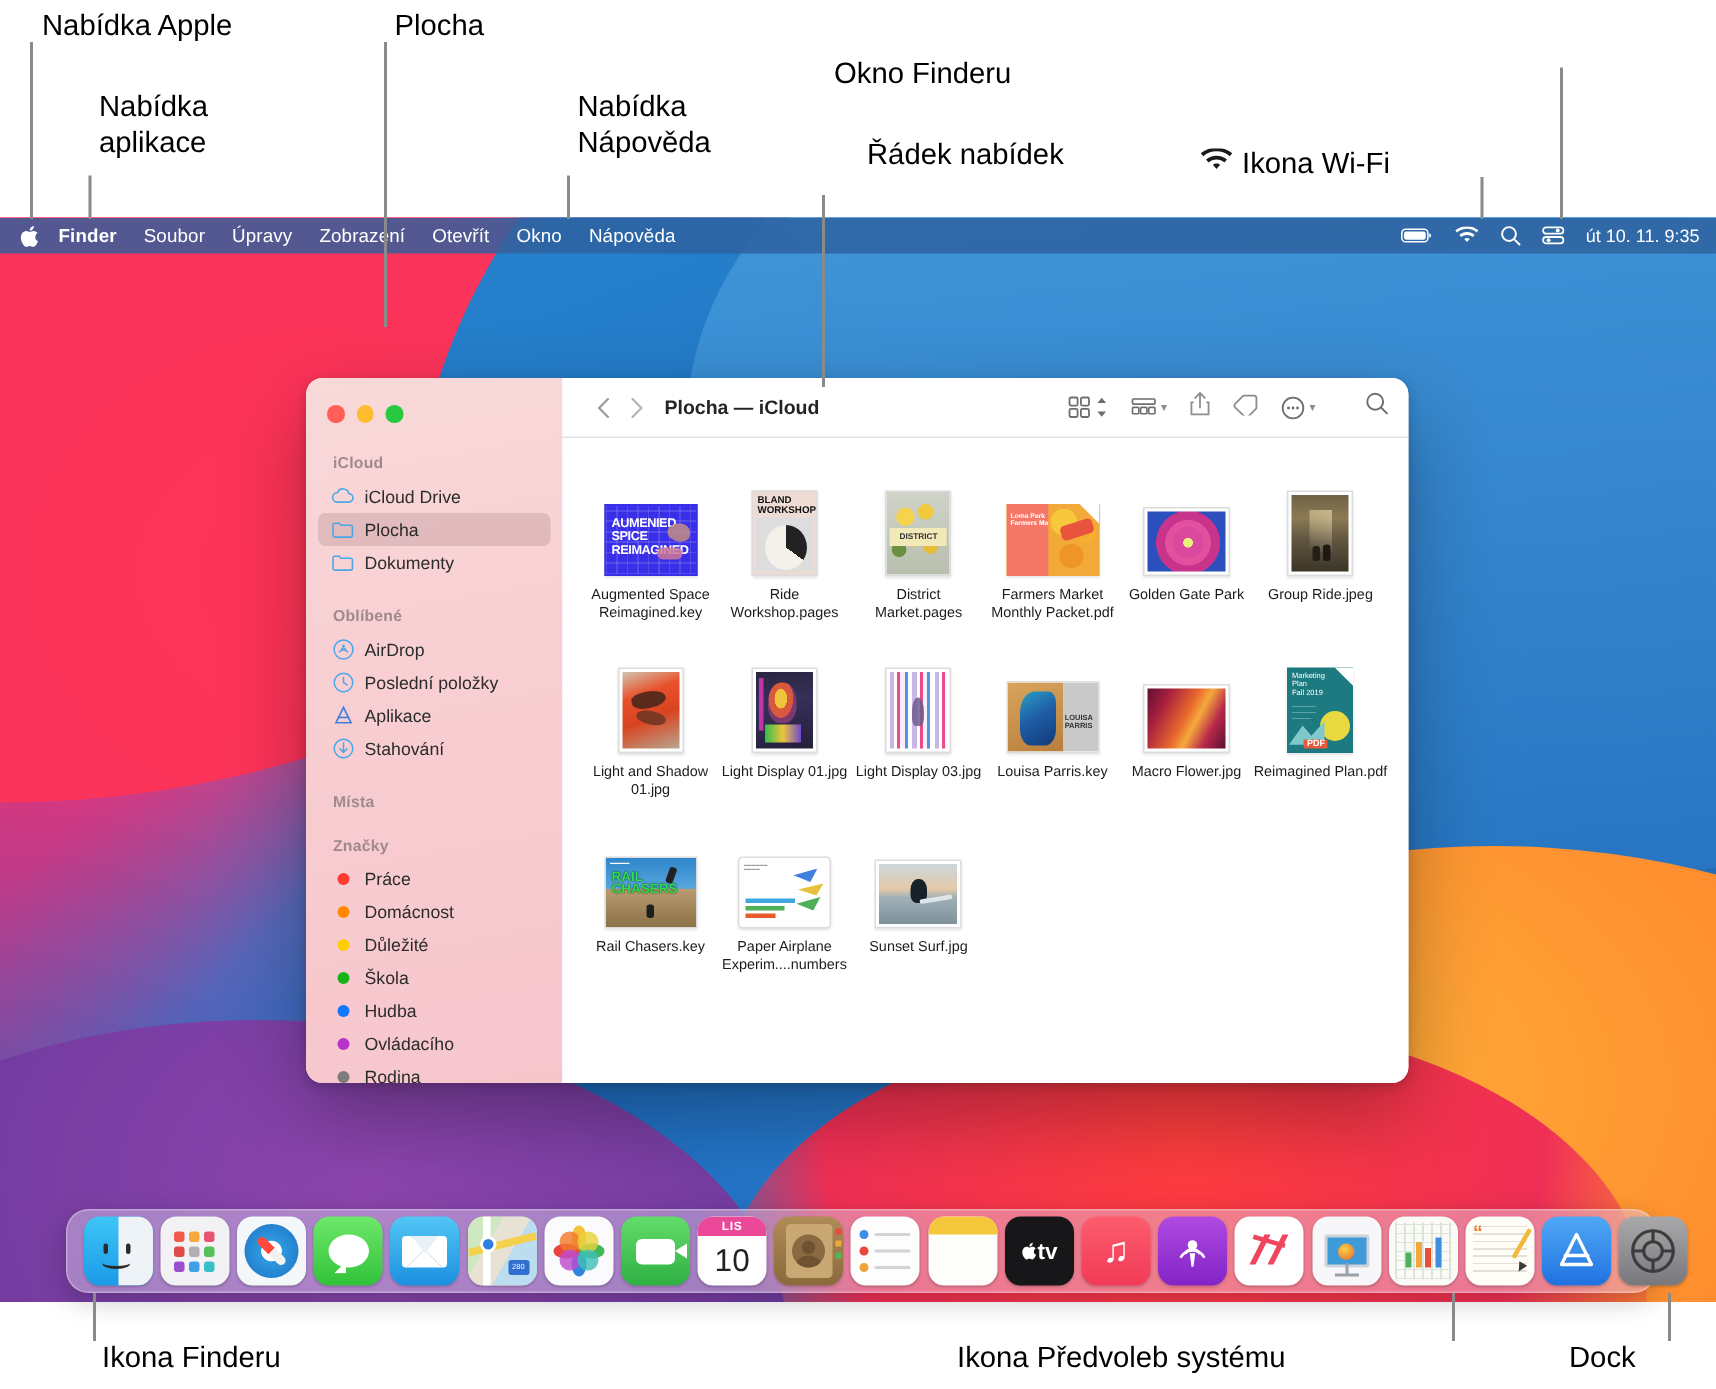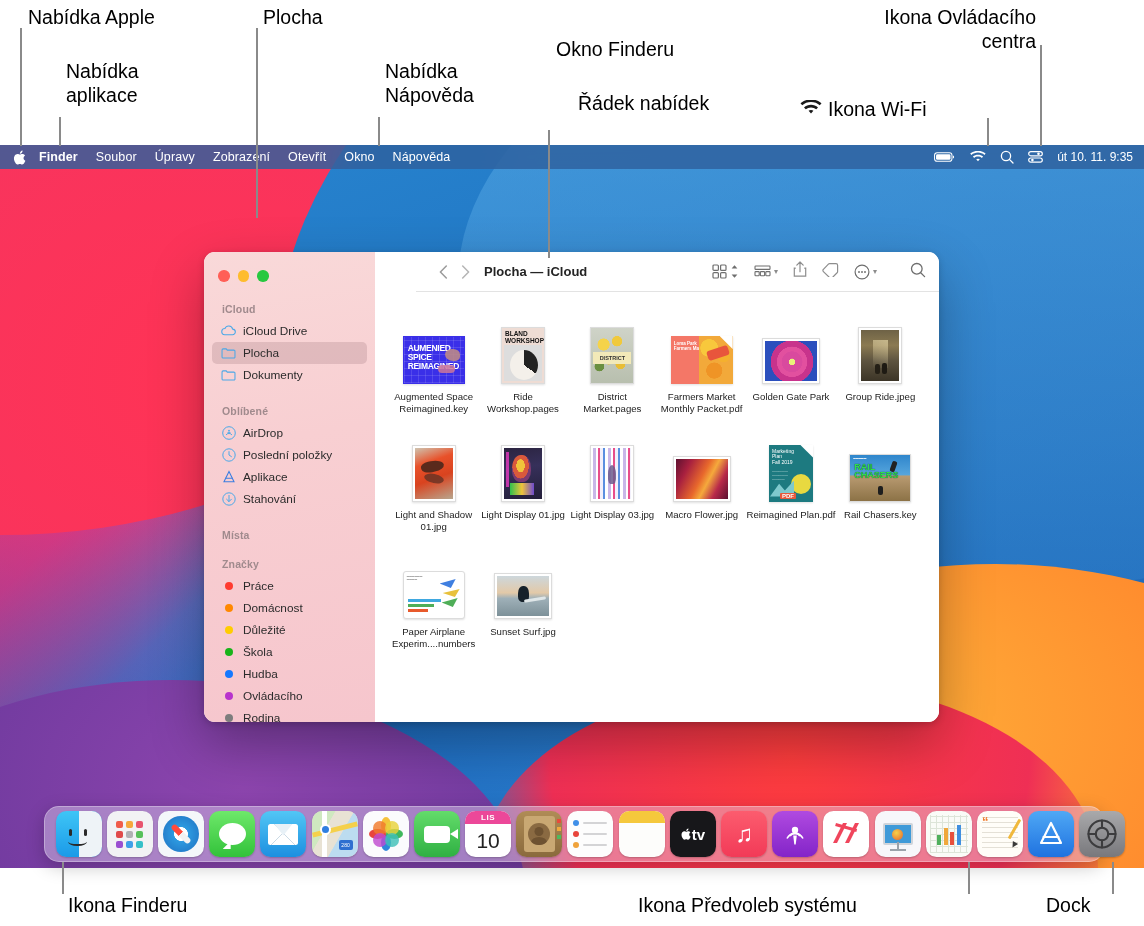--- a/index.html
+++ b/index.html
@@ -146,21 +146,20 @@
   .dot { width: 8px; height: 8px; border-radius: 50%; display:inline-block; }
   .sb-gap { height: 13px; }
 
   .fmain { flex: 1; background: #fff; display: flex; flex-direction: column; min-width: 0; }
   .ftoolbar {
     height: 40px;
     display: flex; align-items: center;
     border-bottom: 1px solid #e3e3e3;
     padding: 0 13px 0 16px;
     flex-shrink: 0;
-    margin-left: 41px;
   }
   .nav-btn { width: 22px; color: #9b9b9b; font-size: 16px; display:flex; align-items:center; justify-content:center; }
   .ftitle { font-size: 13px; font-weight: bold; color: #242424; margin-left: 8px; }
   .tb-right { margin-left: auto; display: flex; align-items: center; gap: 15px; color: #7d7d7d; }
   .tb-grp { display: flex; align-items: center; gap: 3px; }
   .chev { font-size: 8px; color: #8c8c8c; }
 
   .filegrid {
     flex: 1;
     padding: 16px 14px 10px 14px;
@@ -562,20 +561,31 @@
         <div class="thumb-wrap">
           <div class="thumb" style="width:44px;height:57px;padding:2px;background:#fff">
             <div style="width:100%;height:100%;background:repeating-linear-gradient(90deg,#c9b6e8 0 3px,#ffffff 3px 5px,#e84d8a 5px 7px,#f2f0fb 7px 10px,#5a8fe0 10px 12px,#ffffff 12px 15px);position:relative">
               <div style="position:absolute;left:38%;top:34%;width:22%;height:38%;background:#6d5c8c;border-radius:48% 48% 30% 30%;opacity:.85"></div>
             </div>
           </div>
         </div>
         <div class="fname">Light Display 03.jpg</div>
       </div>
 
+      <div class="fileitem">
+        <div class="thumb-wrap">
+          <div class="thumb" style="width:62px;height:48px;background:#fff">
+            <div style="position:absolute;left:0;top:0;width:62%;height:100%;background:linear-gradient(160deg,#d8a45c,#b87f3c)"></div>
+            <div style="position:absolute;left:8px;top:6px;width:24px;height:36px;background:linear-gradient(150deg,#2aa0c4 0%,#1f5ea8 45%,#123a7a 100%);border-radius:40% 20% 30% 30%"></div>
+            <div style="position:absolute;right:0;top:0;width:38%;height:100%;background:#c9c9c9"></div>
+            <div style="position:absolute;right:3px;top:22px;color:#333;font-size:5px;font-weight:bold;line-height:5.5px">LOUISA<br>PARRIS</div>
+          </div>
+        </div>
+        <div class="fname">Louisa Parris.key</div>
+      </div>
 
       <div class="fileitem">
         <div class="thumb-wrap">
           <div class="thumb" style="width:58px;height:46px;padding:2px;background:#fff">
             <div style="width:100%;height:100%;background:linear-gradient(118deg,#5e1030 0%,#a8203f 22%,#e8682c 48%,#f5a93c 60%,#b8294a 78%,#5a1030 100%)"></div>
           </div>
         </div>
         <div class="fname">Macro Flower.jpg</div>
       </div>
 
@@ -816,22 +826,20 @@
       <svg width="22" height="16" viewBox="0 0 22 16">
           <path d="M11 13.6l2.4-2.8c-1.3-1.1-3.5-1.1-4.8 0z" fill="#1a1a1a"></path>
           <path d="M11 7.4c2 0 3.9 0.72 5.3 1.95l1.7-1.95C16.1 5.7 13.7 4.8 11 4.8S5.9 5.7 4 7.4l1.7 1.95C7.1 8.12 9 7.4 11 7.4z" fill="#1a1a1a"></path>
           <path d="M11 1.9c3.4 0 6.5 1.23 8.8 3.25L21.5 3.2C18.6 0.86 14.9-0.6 11-0.6S3.4 0.86 0.5 3.2L2.2 5.15C4.5 3.13 7.6 1.9 11 1.9z" fill="#1a1a1a"></path>
         </svg>
     </span>
     <span class="callout-label" style="position:static;">Ikona Wi-Fi</span>
   </div>
   <div class="leader" style="left:987px; top:118px; height:28px;"></div>
 
-  <div class="callout-label right" style="left:790px; top:6px; width:246px;">Ikona Ovládacího
-centra</div>
   <div class="leader" style="left:1040px; top:45px; height:101px;"></div>
 
   <div class="callout-label" style="left:68px; top:894px;">Ikona Finderu</div>
   <div class="leader" style="left:62px; top:862px; height:32px;"></div>
 
   <div class="callout-label" style="left:638px; top:894px;">Ikona Předvoleb systému</div>
   <div class="leader" style="left:968px; top:862px; height:32px;"></div>
 
   <div class="callout-label" style="left:1046px; top:894px;">Dock</div>
   <div class="leader" style="left:1112px; top:862px; height:32px;"></div>

